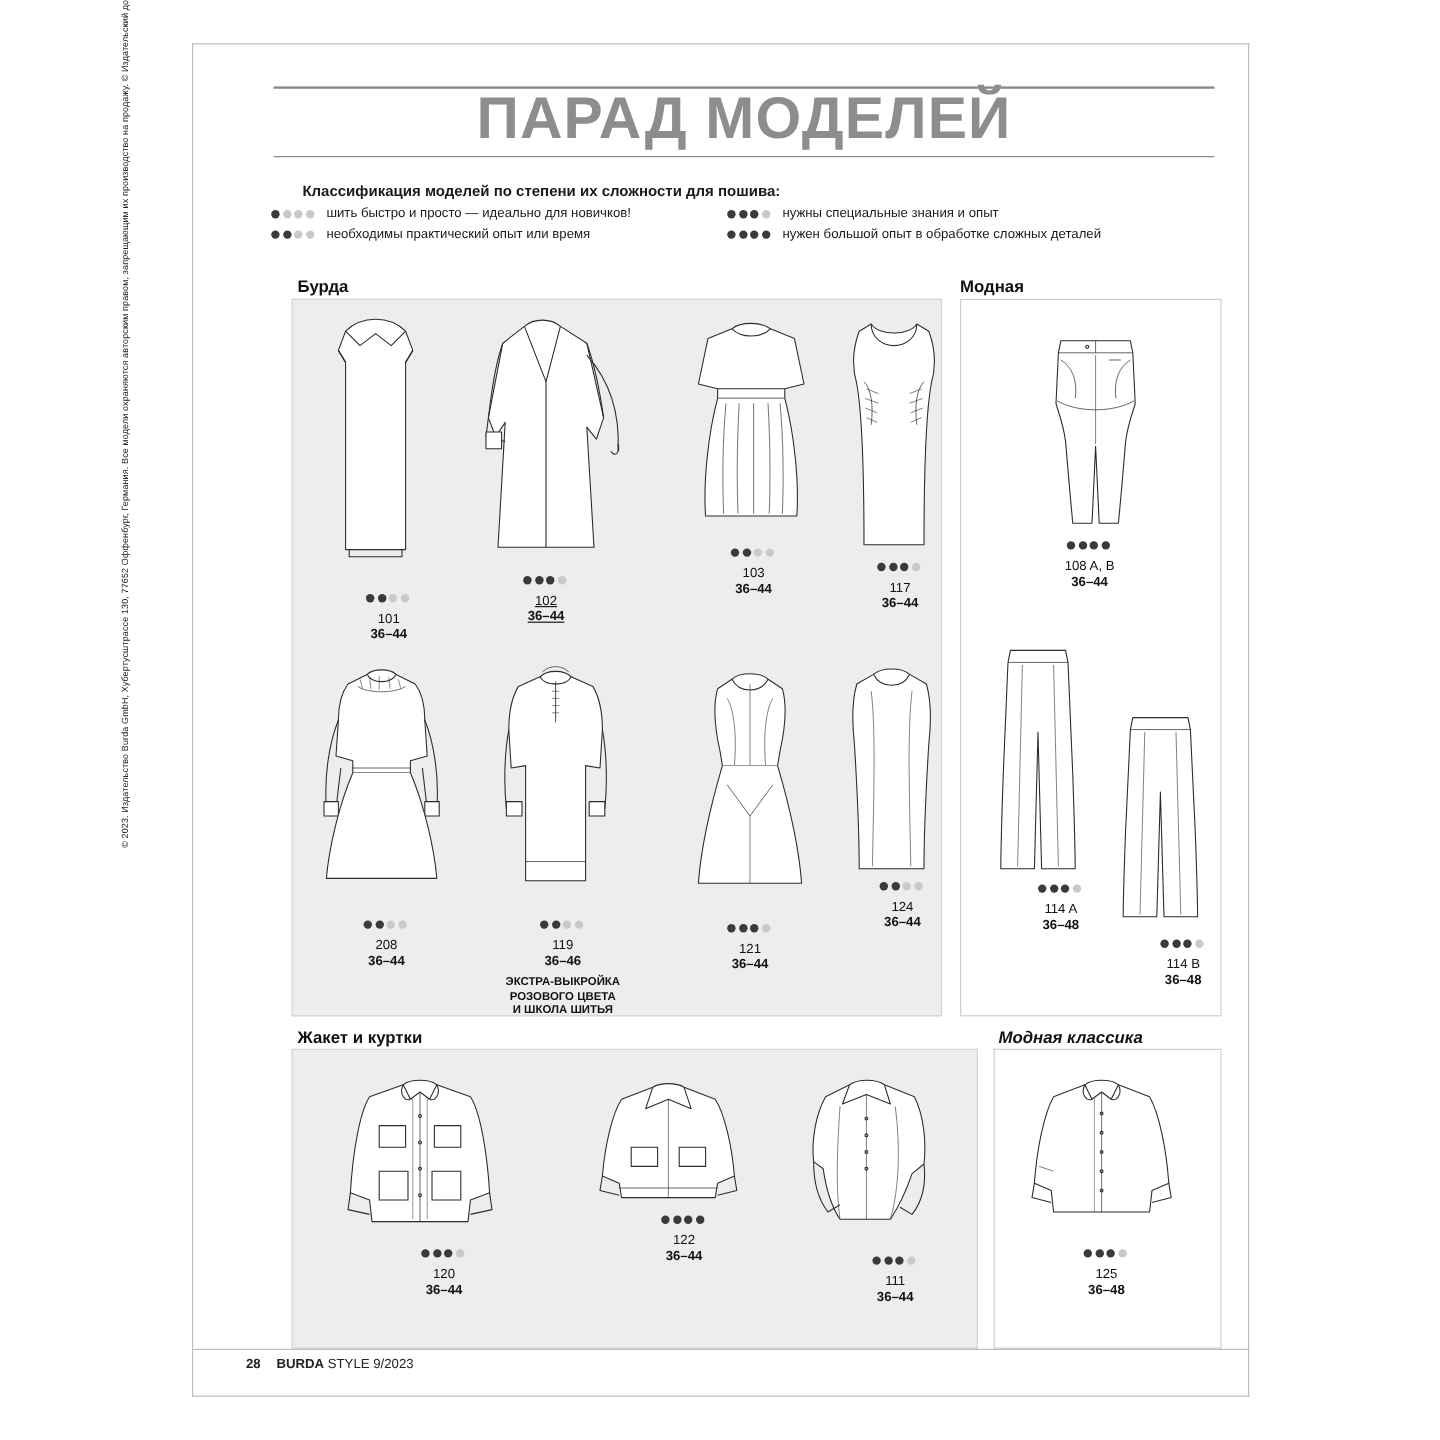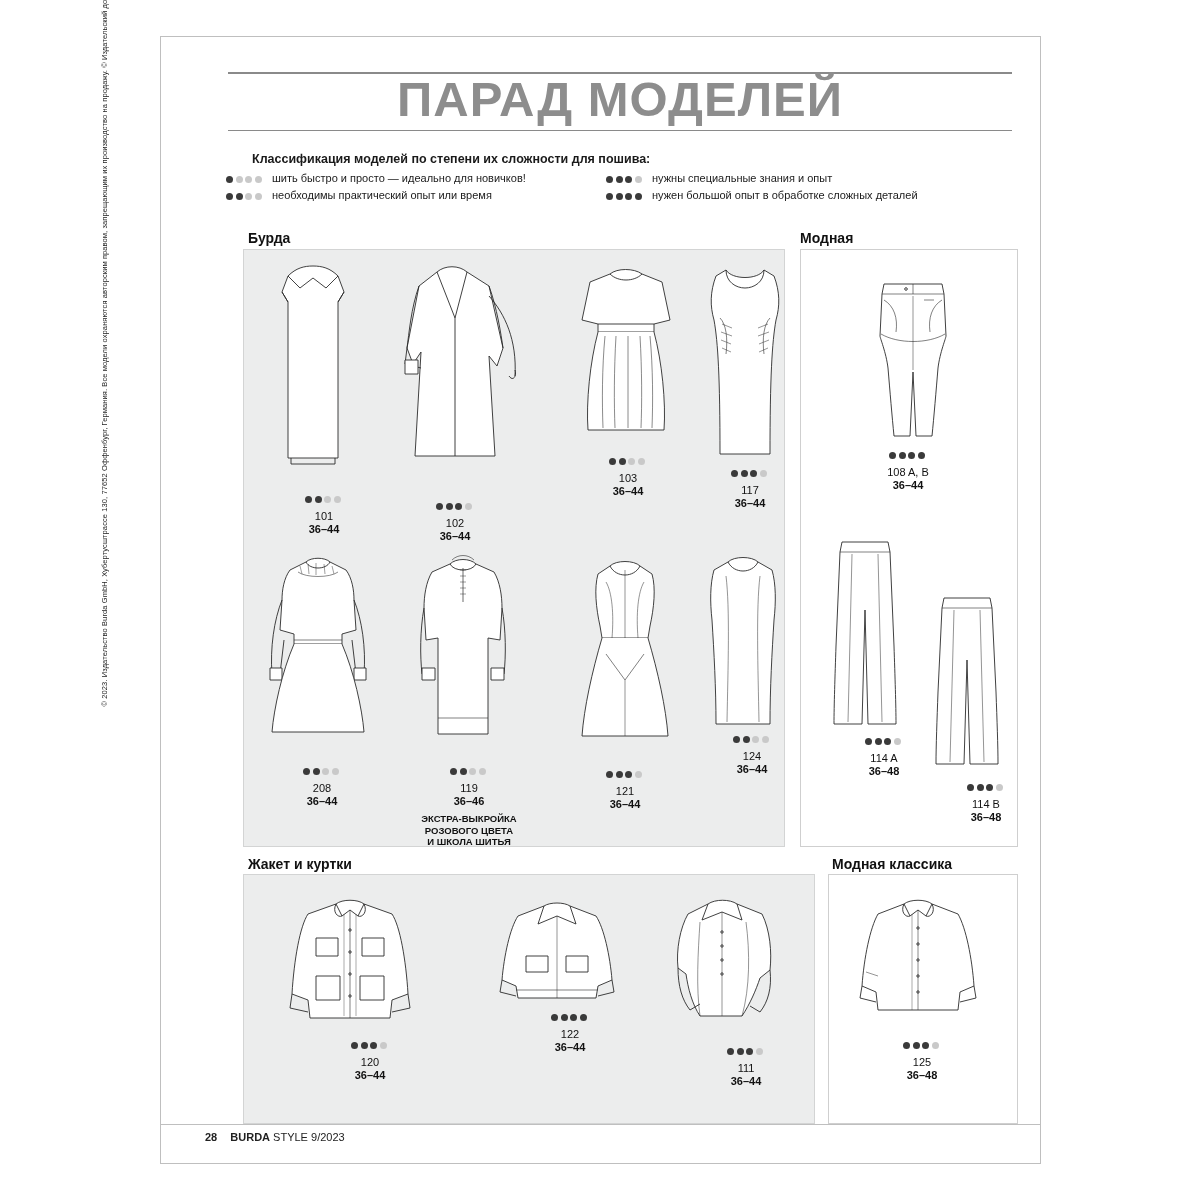--- a/index.html
+++ b/index.html
@@ -99,21 +99,21 @@
       <div class="legend-col">
         <span class="dots"><span class="dot on"></span><span class="dot on"></span><span class="dot on"></span><span class="dot on"></span></span>
         <span>нужен большой опыт в обработке сложных деталей</span>
       </div>
     </div>
   </div>
 
   <div class="sec-head" style="left:248px;top:230px;">Бурда</div>
   <div class="sec-head" style="left:800px;top:230px;">Модная</div>
   <div class="sec-head" style="left:248px;top:856px;">Жакет и куртки</div>
-  <div class="sec-head" style="left:832px;top:856px;">Модная классика</div>
+  <div class="sec-head" style="left:832px;top:856px;font-style:italic;">Модная классика</div>
 
   <div class="panel" style="left:243px;top:249px;width:540px;height:596px;"></div>
   <div class="panel-white" style="left:800px;top:249px;width:216px;height:596px;"></div>
   <div class="panel" style="left:243px;top:874px;width:570px;height:248px;"></div>
   <div class="panel-white" style="left:828px;top:874px;width:188px;height:248px;"></div>
 
   <div class="fig" style="left:258px;top:258px;">
     <svg width="110" height="230" viewBox="0 0 110 230">
       <g fill="#ffffff" stroke="#2b2b2b" stroke-width="0.9" stroke-linejoin="round">
         <path d="M30 18 C38 10 46 8 55 8 C64 8 72 10 80 18 L86 34 L80 44 L80 200 L30 200 L30 44 L24 34 Z"></path>
@@ -137,21 +137,21 @@
         <path d="M70 62 L70 200" fill="none"></path>
         <path d="M104 30 C112 52 116 78 118 92" fill="none"></path>
         <path d="M34 30 C26 52 24 78 22 92" fill="none"></path>
         <path d="M22 92 L20 108 L36 112" fill="none"></path>
         <rect x="20" y="104" width="13" height="14" fill="#fff"></rect>
         <path d="M104 40 C120 58 132 84 130 120" fill="none"></path>
         <path d="M124 120 C128 126 132 120 130 114" fill="none"></path>
       </g>
     </svg>
   </div>
-  <div class="model" style="left:395px;top:497px;">
+  <div class="model" style="left:395px;top:475px;text-decoration:underline;">
     <div class="cdots"><span class="dot on"></span><span class="dot on"></span><span class="dot on"></span><span class="dot"></span></div>
     <div class="num">102</div>
     <div class="size">36–44</div>
   </div>
 
   <div class="fig" style="left:572px;top:262px;">
     <svg width="110" height="190" viewBox="0 0 110 190">
       <g fill="#ffffff" stroke="#2b2b2b" stroke-width="0.9" stroke-linejoin="round">
         <path d="M38 12 C45 6 62 6 70 12 L90 20 L98 58 L82 62 L82 70 L26 70 L26 62 L10 58 L18 20 Z"></path>
         <path d="M38 12 C46 20 62 20 70 12" fill="none"></path>

